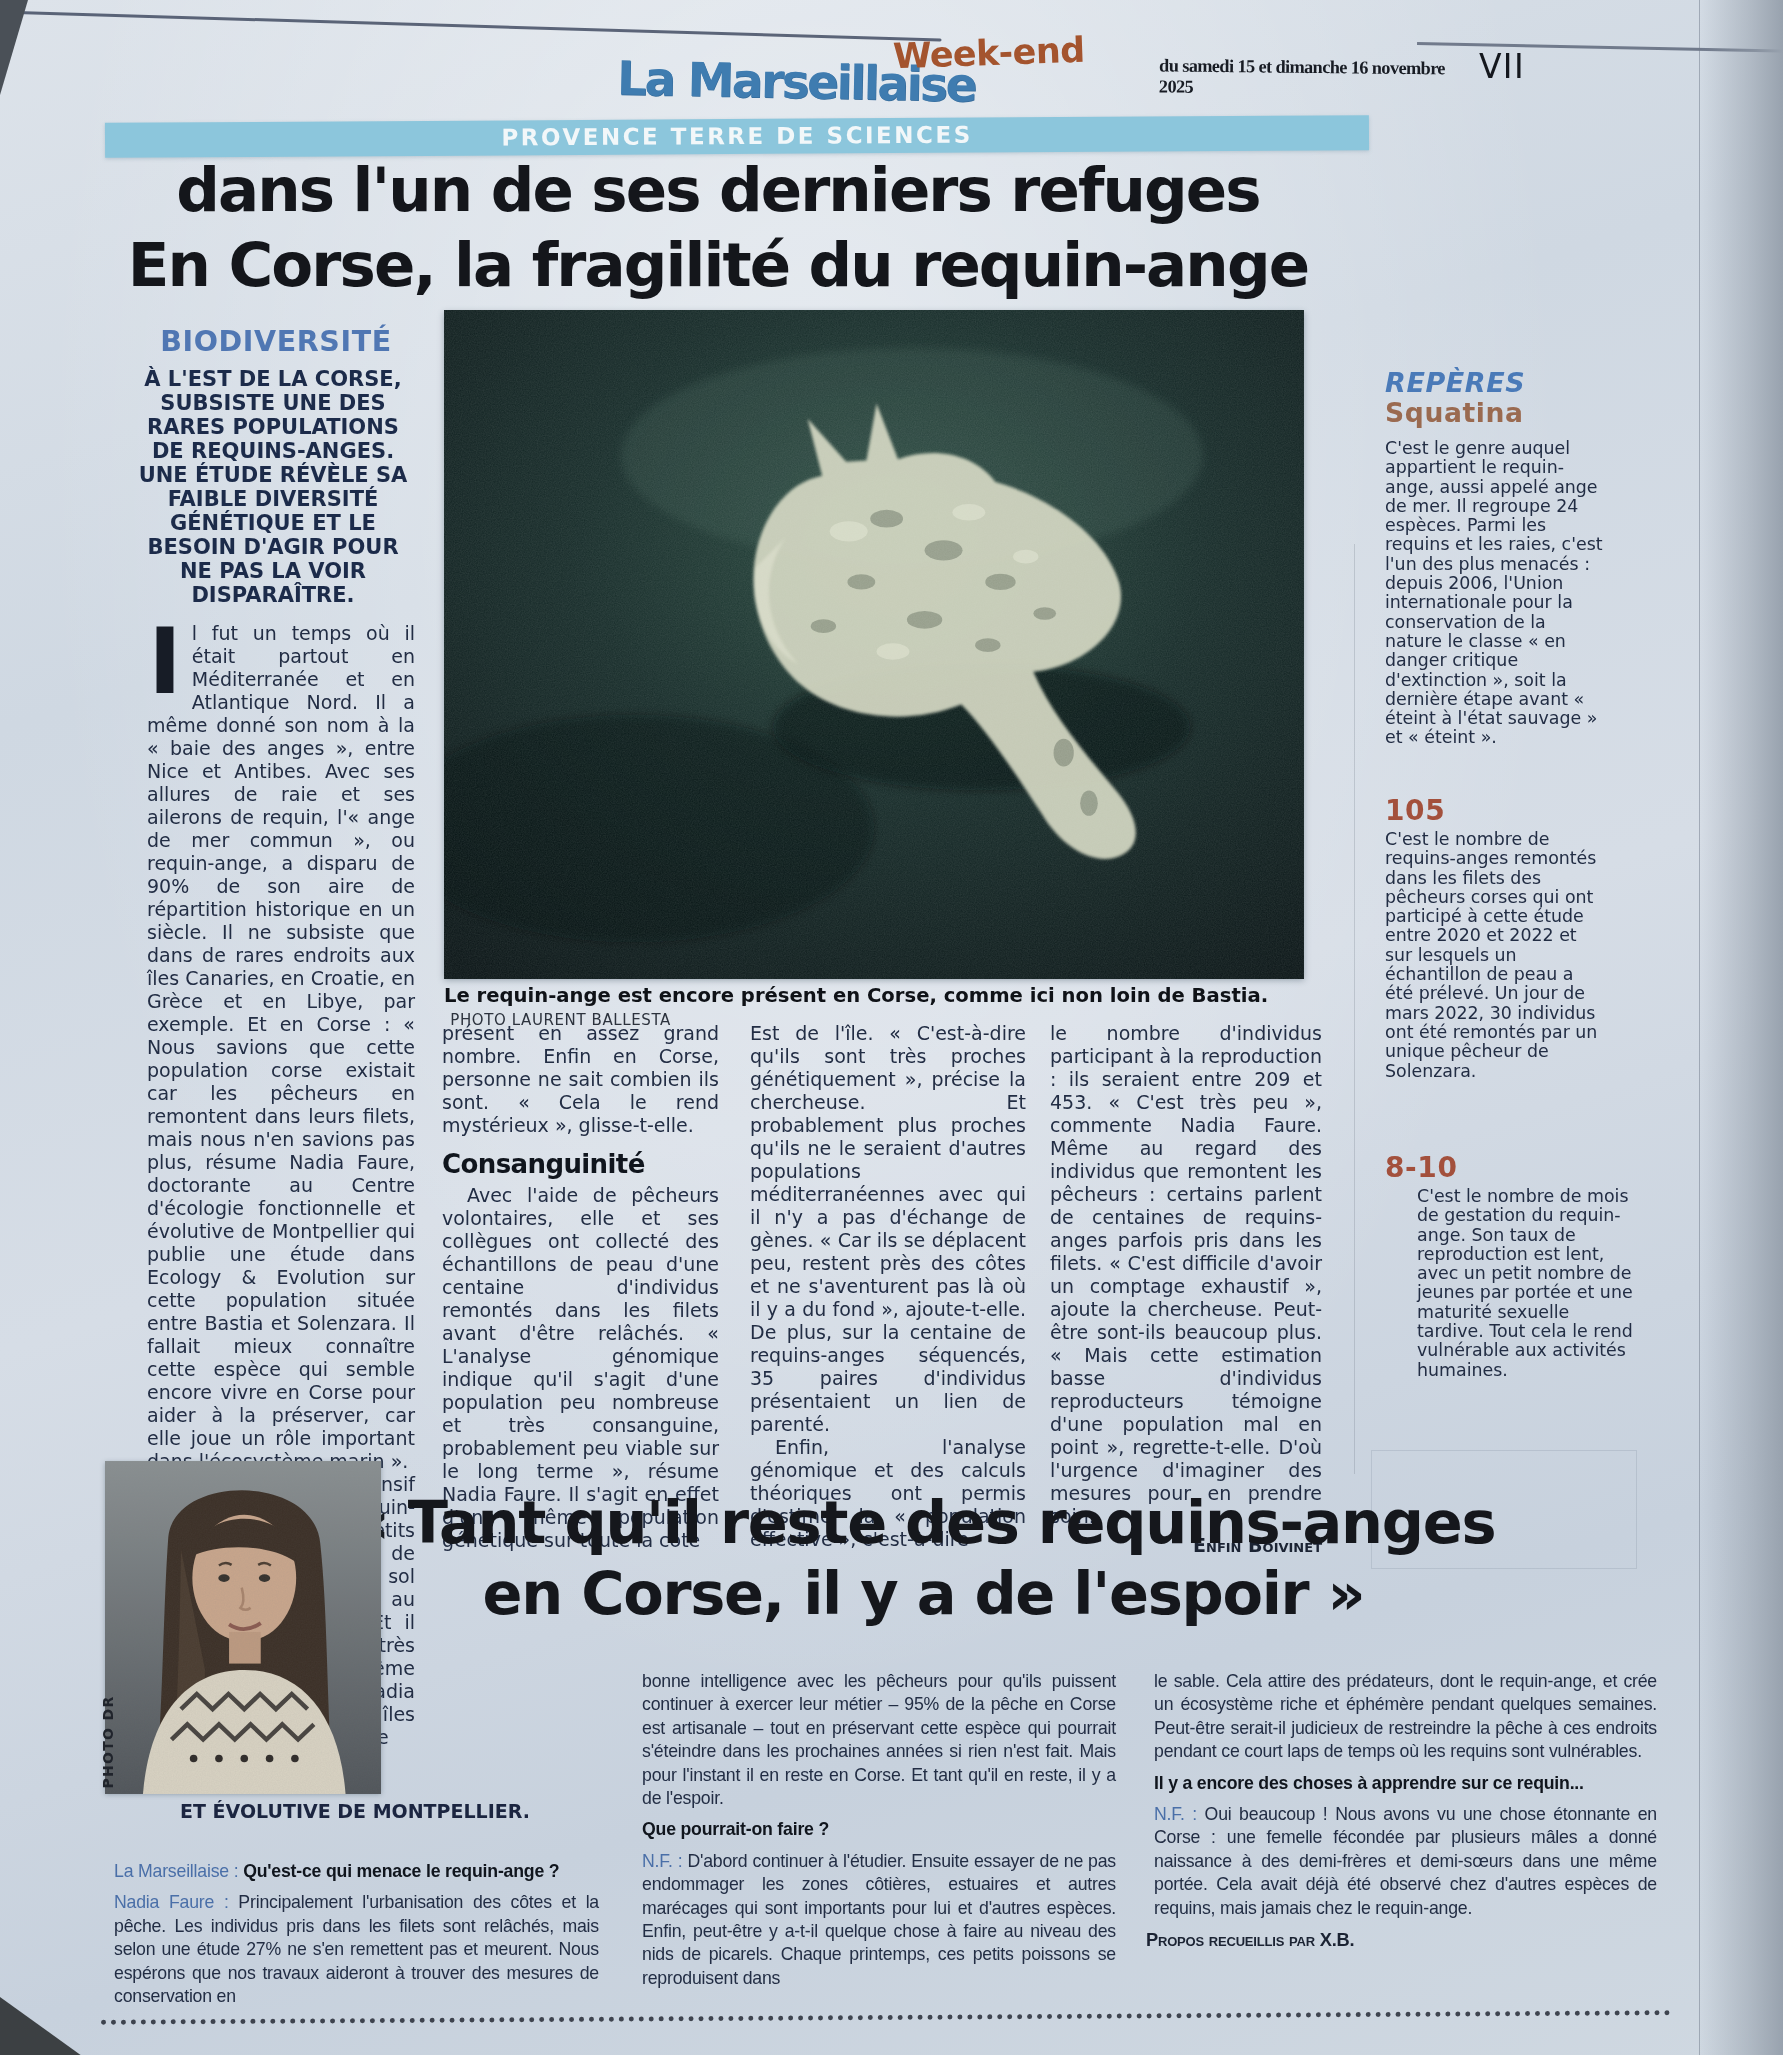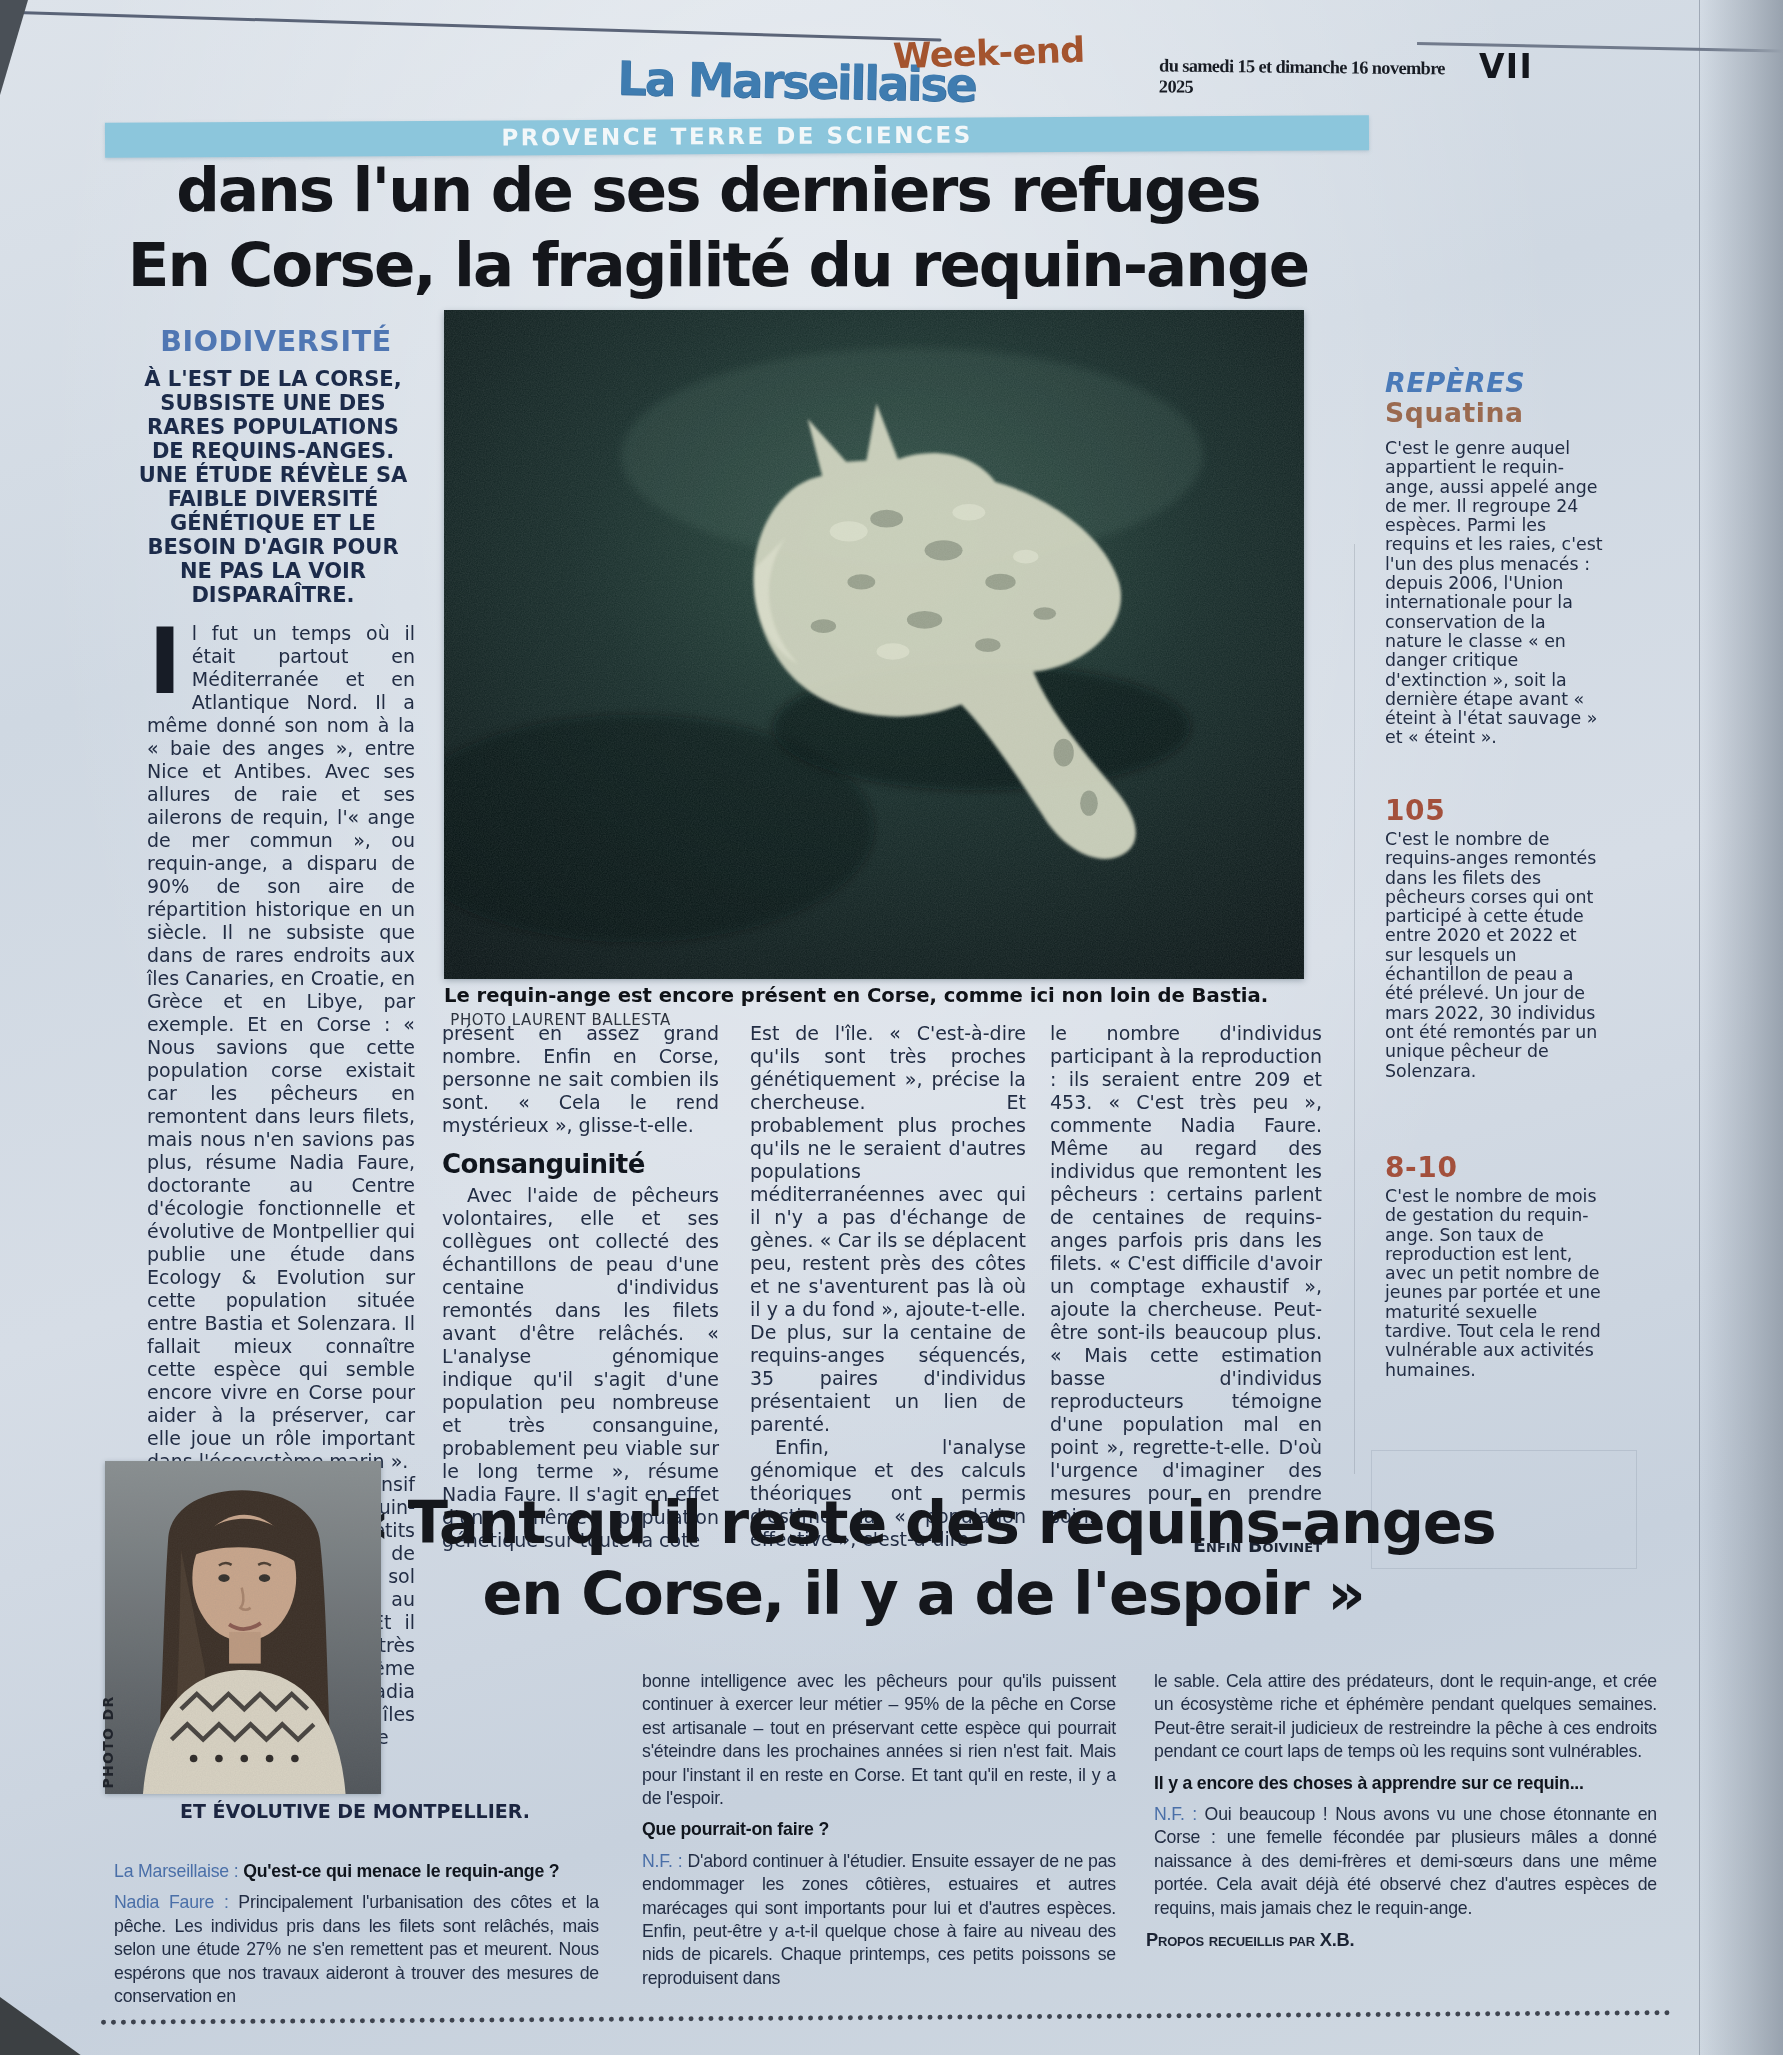--- a/index.html
+++ b/index.html
@@ -12,21 +12,21 @@
   }
   .decor{position:absolute;}
   
   .top-rule{left:-19px;top:10px;width:961px;height:3.2px;background:#2e3850;opacity:.75;transform:rotate(1.7deg);transform-origin:left top;border-radius:1.9px;}
   .top-rule-right{left:1417px;top:46px;width:380px;height:2.5px;background:#2e3850;opacity:.6;transform:rotate(1.2deg);}
   .masthead{left:617px;top:54px;font-size:47px;font-weight:bold;color:#3f7cb0;letter-spacing:-2.5px;transform:rotate(1.1deg);text-shadow:0.6px 0.6px 0 #356a99;}
   .edition{left:893px;top:33px;font-size:35px;font-weight:bold;color:#a4542e;transform:rotate(-2deg);letter-spacing:-0.6px;}
   .band{left:105px;top:119px;width:1264px;height:35px;background:#8cc6dc;transform:rotate(-.35deg);box-shadow:0 1.3px 3.8px rgba(120,150,165,.35);}
   .tagline{width:100%;text-align:center;line-height:35px;font-size:23px;font-weight:bold;color:#f2f7f9;letter-spacing:2.5px;}
   .dateline{left:1159px;top:57px;width:304px;font-family:"Liberation Serif", serif;font-weight:bold;font-size:18.3px;color:#181c24;letter-spacing:-0.6px;transform:rotate(.6deg);}
-  .pageno{left:1479px;top:47px;font-size:33px;font-weight:bold;color:#14171d;letter-spacing:1.3px;}
+  .pageno{left:1479px;top:47px;font-size:33px;font-weight:normal;color:#14171d;letter-spacing:1.3px;}
   
   .headline{left:106px;top:152px;width:1224px;text-align:center;font-size:61px;line-height:75px;font-weight:bold;color:#14161b;letter-spacing:-1.9px;}
   
   .kicker{left:132px;top:325px;width:288px;text-align:center;font-size:28.5px;font-weight:bold;color:#5077b3;letter-spacing:0.6px;}
   .standfirst{left:128px;top:367px;width:290px;text-align:center;font-size:21px;font-weight:bold;line-height:24px;color:#1c2b4a;}
   
   .photo{left:444px;top:310px;width:860px;height:669px;box-shadow:0 1.9px 6.3px rgba(60,80,95,.4);}
   .caption{left:444px;top:984px;width:873px;font-size:19.6px;font-weight:bold;color:#0f1217;}
   .caption .credit{font-size:15px;font-weight:normal;color:#2c323d;letter-spacing:0.6px;margin-left:6.3px;}
   
@@ -152,21 +152,21 @@
     <span>Le requin-ange est encore présent en Corse, comme ici non loin de Bastia.</span>
     <span class="credit">PHOTO LAURENT BALLESTA</span>
   </div>
 
   <div class="sb sb-title" style="top:367px;">REPÈRES</div>
   <div class="sb sb-sub" style="top:397px;">Squatina</div>
   <div class="sb sb-text" style="top:439px;">C'est le genre auquel appartient le requin-ange, aussi appelé ange de mer. Il regroupe 24 espèces. Parmi les requins et les raies, c'est l'un des plus menacés : depuis 2006, l'Union internationale pour la conservation de la nature le classe « en danger critique d'extinction », soit la dernière étape avant « éteint à l'état sauvage » et « éteint ».</div>
   <div class="sb sb-num" style="top:794px;">105</div>
   <div class="sb sb-text" style="top:830px;">C'est le nombre de requins-anges remontés dans les filets des pêcheurs corses qui ont participé à cette étude entre 2020 et 2022 et sur lesquels un échantillon de peau a été prélevé. Un jour de mars 2022, 30 individus ont été remontés par un unique pêcheur de Solenzara.</div>
   <div class="sb sb-num" style="top:1151px;">8-10</div>
-  <div class="sb sb-text" style="top:1187px;">C'est le nombre de mois de gestation du requin-ange. Son taux de reproduction est lent, avec un petit nombre de jeunes par portée et une maturité sexuelle tardive. Tout cela le rend vulnérable aux activités humaines.</div>
+  <div class="sb sb-text" style="top:1187px;margin-left:32px;">C'est le nombre de mois de gestation du requin-ange. Son taux de reproduction est lent, avec un petit nombre de jeunes par portée et une maturité sexuelle tardive. Tout cela le rend vulnérable aux activités humaines.</div>
   <div class="decor fold"></div>
   <div class="decor ghost-box"></div>
 
   <div class="bodycol" style="left:147px;top:622px;width:268px;">
     <p><span class="dropcap">I</span><span>l fut un temps où il était partout en Méditerranée et en Atlantique Nord. Il a même donné son nom à la « baie des anges », entre Nice et Antibes. Avec ses allures de raie et ses ailerons de requin, l'« ange de mer commun », ou requin-ange, a disparu de 90% de son aire de répartition historique en un siècle. Il ne subsiste que dans de rares endroits aux îles Canaries, en Croatie, en Grèce et en Libye, par exemple. Et en Corse : « Nous savions que cette population corse existait car les pêcheurs en remontent dans leurs filets, mais nous n'en savions pas plus, résume Nadia Faure, doctorante au Centre d'écologie fonctionnelle et évolutive de Montpellier qui publie une étude dans Ecology &amp; Evolution sur cette population située entre Bastia et Solenzara. Il fallait mieux connaître cette espèce qui semble encore vivre en Corse pour aider à la préserver, car elle joue un rôle important dans l'écosystème marin ».</span></p>
     <p>Totalement inoffensif pour l'humain, le requin-ange se nourrit de petits poissons. Il vit au fond de l'eau, tapi sous le sol sableux et surgit au passage d'une proie. Et il est très discret : « Il est très difficile à observer, même en plongée », indique Nadia Faure. Hormis aux îles Canaries, où il est encore</p>
   </div>
   <div class="bodycol" style="left:442px;top:1022px;width:277px;">
     <p>présent en assez grand nombre. Enfin en Corse, personne ne sait combien ils sont. « Cela le rend mystérieux », glisse-t-elle.</p>
     <div class="subhead">Consanguinité</div>

